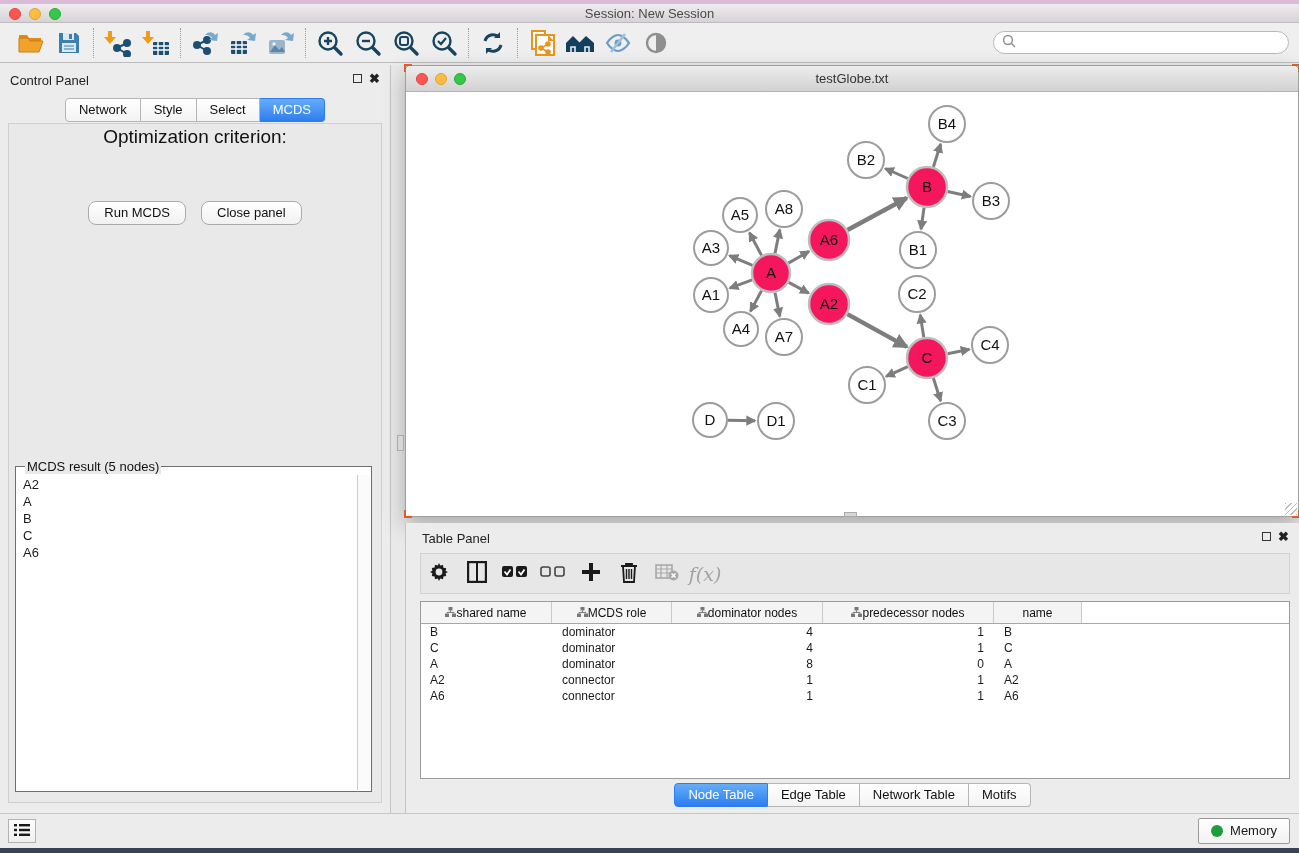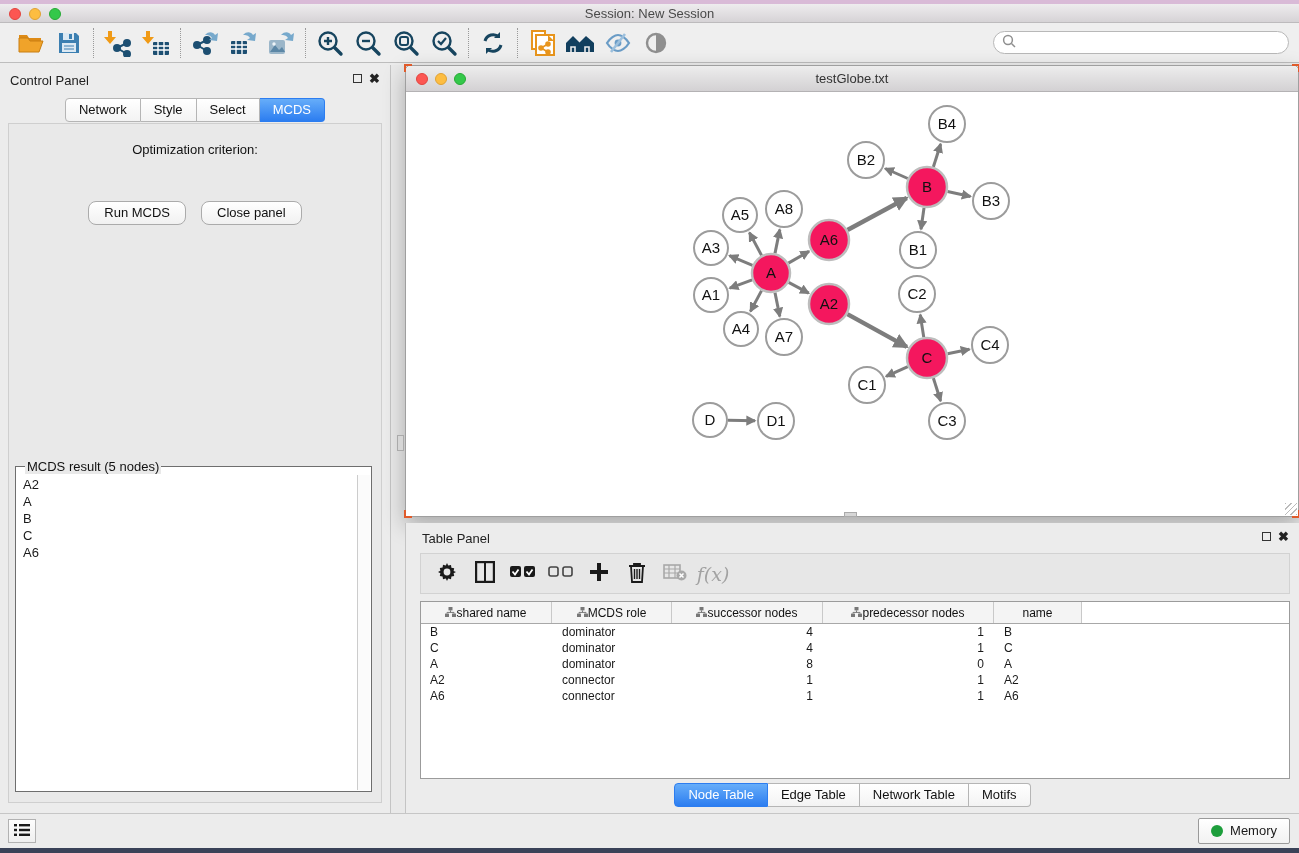--- a/index.html
+++ b/index.html
@@ -39,21 +39,21 @@
   .panel-head { position:relative; height:28px; }
   .panel-head .ptitle { position:absolute; left:10px; top:8px; font-size:13px; color:#222;text-align:right; }
   .panel-head .float-btn { position:absolute; right:28px; top:9px; width:9px; height:9px; border:1.5px solid #333; cursor:pointer; }
   .panel-head .close-btn { position:absolute; right:10px; top:6px; font-size:13px; font-weight:bold; color:#222; cursor:pointer; }
   .cp-tabs { position:absolute; left:0; right:0; top:33px; display:flex; justify-content:center; }
   .seg-tab { background:linear-gradient(#ffffff,#f3f3f3); border:1px solid #b5b5b5; border-left-width:0; padding:3px 13px 4px; font-size:13px; color:#111; cursor:pointer; }
   .seg-tab:first-child { border-left-width:1px; border-radius:4px 0 0 4px; }
   .seg-tab:last-child { border-radius:0 4px 4px 0; }
   .seg-tab.active { background:linear-gradient(#66adf9,#2c7df0); border-color:#2c7df0; color:#fff; }
   .cp-body { position:absolute; left:8px; right:8px; top:58px; bottom:10px; background:#e9e9e9; border:1px solid #cfcfcf; }
-  .opt-label { margin-top:18px; text-align:center; font-size:13px; color:#111; }
+  .opt-label { margin-top:2px; text-align:center; font-size:19px; color:#111; }
   .dropdown { position:absolute; left:34px; right:33px; top:42px; height:24px; background:#fff; border:1px solid #a8a8a8; border-radius:4px; display:flex; align-items:center; cursor:pointer; }
   .dropdown .dd-text { flex:1; padding-left:9px; font-size:13px; white-space:nowrap; overflow:hidden; }
   .dropdown .dd-stepper { width:19px; height:22px; border-radius:0 3px 3px 0; background:linear-gradient(#6fb2f9,#2f7bee); display:flex; flex-direction:column; align-items:center; justify-content:center; gap:2px; }
   .chev { width:0; height:0; border-left:4px solid transparent; border-right:4px solid transparent; }
   .chev.up { border-bottom:4px solid #fff; }
   .chev.down { border-top:4px solid #fff; }
   .cp-buttons { position:absolute; left:0; right:0; top:77px; display:flex; justify-content:center; gap:15px; }
   .mac-btn { background:linear-gradient(#ffffff,#f1f1f1); border:1px solid #ababab; border-radius:8px; font-size:13px; padding:3px 15px 4px; color:#111; cursor:pointer; }
   .result-box { position:absolute; left:6px; right:9px; top:335px; bottom:10px; background:#fff; border:1px solid #6e6e6e; }
   .result-box legend { font-size:13px; color:#111; background:#e9e9e9; padding:0 2px; margin-left:9px; }
@@ -71,21 +71,21 @@
   .corner-mark.tl { left:-2px; top:-2px; border-left:2px solid #e05b2b; border-top:2px solid #e05b2b; }
   .corner-mark.tr { right:-2px; top:-2px; border-right:2px solid #e05b2b; border-top:2px solid #e05b2b; }
   .corner-mark.bl { left:-2px; bottom:-2px; border-left:2px solid #e05b2b; border-bottom:2px solid #e05b2b; }
   .corner-mark.br { right:-2px; bottom:-2px; border-right:2px solid #e05b2b; border-bottom:2px solid #e05b2b; }
   .vscroll-thumb { position:absolute; left:-9px; top:369px; width:7px; height:16px; background:#d6d6d6; border:1px solid #aaa; }
   .hscroll-thumb { position:absolute; left:438px; bottom:-1px; width:13px; height:5px; background:#d6d6d6; border:1px solid #aaa; }
   .resize-grip { position:absolute; right:1px; bottom:1px; width:12px; height:12px; background:repeating-linear-gradient(135deg,#bbb 0 1px,transparent 1px 4px); cursor:nwse-resize; }
 
   
   .tpanel { position:absolute; left:405px; top:458px; right:0; bottom:0; background:#ececec; border-left:1px solid #c4c4c4; }
-  .tp-toolbar { position:absolute; left:14px; right:9px; top:30px; height:41px; background:#e7e7e7; border:1px solid #d2d2d2; display:flex; align-items:center; padding-left:10px; gap:6px; }
+  .tp-toolbar { position:absolute; left:14px; right:9px; top:30px; height:41px; background:#e7e7e7; border:1px solid #d2d2d2; display:flex; align-items:center; padding-left:2px; gap:6px; }
   .tp-tool { width:32px; height:32px; display:flex; align-items:center; justify-content:center; cursor:pointer; }
   .fx { font-family:"DejaVu Serif", serif; font-style:italic; font-size:19px; color:#a2a2a2; }
   .tp-table { position:absolute; left:14px; right:9px; top:78px; bottom:34px; background:#fff; border:1px solid #9b9b9b; overflow:hidden; }
   .thead { display:flex; height:22px; border-bottom:1px solid #a8a8a8; font-size:12px; }
   .th { background:#f4f4f4; border-right:1px solid #c9c9c9; display:flex; align-items:center; justify-content:center; color:#111; }
   .th-fill { flex:1; background:#fff; }
   .trow { display:flex; height:16px; font-size:12px; align-items:center; }
   .td { overflow:hidden; white-space:nowrap; }
   .td.c0 { width:131px; padding-left:9px; }
   .td.c1 { width:120px; padding-left:10px; }
@@ -539,21 +539,21 @@
                   </svg></span>
                 <span>MCDS role</span>
               </div>
             <div class="th w2">
                 <span class="hier-icon"><svg width="11" height="10" viewBox="0 0 11 10">
                     <rect x="3.5" y="0" width="4" height="3.4" fill="#777"></rect>
                     <rect x="0" y="6.6" width="4" height="3.4" fill="#777"></rect>
                     <rect x="7" y="6.6" width="4" height="3.4" fill="#777"></rect>
                     <path d="M5.5 3.4v2M2 6.6v-1.2h7v1.2" stroke="#777" fill="none"></path>
                   </svg></span>
-                <span>successor nodes</span>
+                <span>dominator nodes</span>
               </div>
             <div class="th w3">
                 <span class="hier-icon"><svg width="11" height="10" viewBox="0 0 11 10">
                     <rect x="3.5" y="0" width="4" height="3.4" fill="#777"></rect>
                     <rect x="0" y="6.6" width="4" height="3.4" fill="#777"></rect>
                     <rect x="7" y="6.6" width="4" height="3.4" fill="#777"></rect>
                     <path d="M5.5 3.4v2M2 6.6v-1.2h7v1.2" stroke="#777" fill="none"></path>
                   </svg></span>
                 <span>predecessor nodes</span>
               </div>

